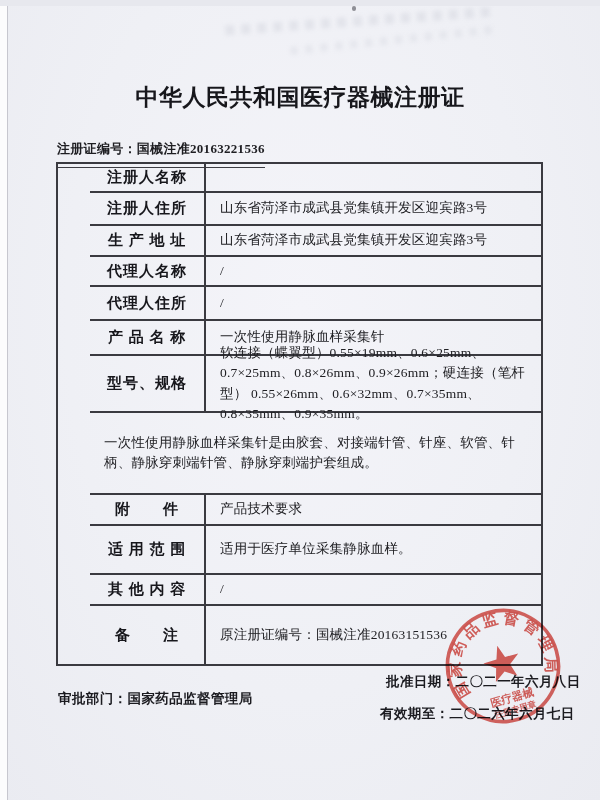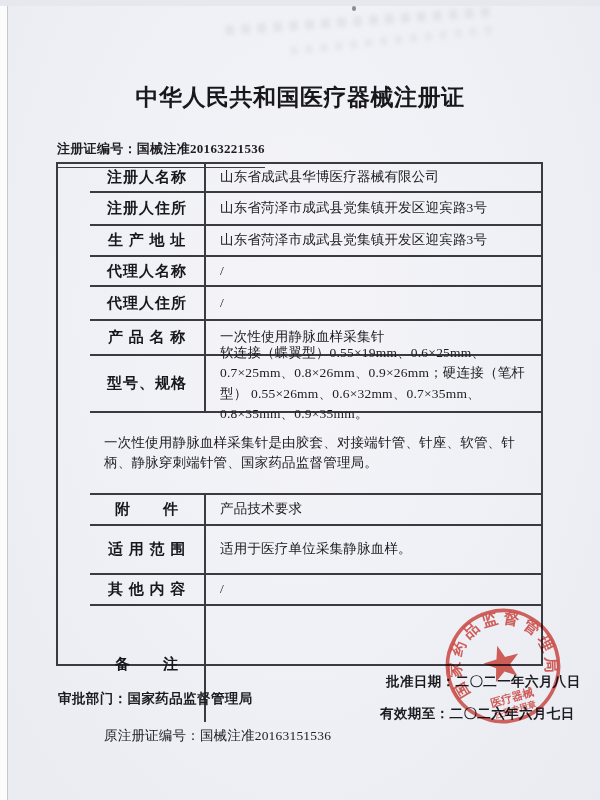--- a/index.html
+++ b/index.html
@@ -29,21 +29,21 @@
   .regno {
     position:absolute; left:57px; top:134px; font-size:13px; font-weight:700;
     border-bottom:1.5px solid #3c3c42; padding-bottom:9px; letter-spacing:.3px;
   }
 
   .cert-table {
     position:absolute; left:56px; top:156px; width:487px;
     border:2px solid #3a3a40; box-sizing:border-box; background:transparent;padding-left:32px;
   }
   .trow { display:flex; box-sizing:border-box; border-bottom:2px solid #3a3a40; }
-  .trow:last-child { border-bottom:none;flex-direction:column; }
+  .trow:last-child { border-bottom:none; }
   .tlabel {
     flex:0 0 116px; width:116px; box-sizing:border-box;
     display:flex; align-items:center; justify-content:center; text-align:center;
     font-weight:700; font-size:15px; letter-spacing:1px;
     border-right:2px solid #3a3a40; padding:0 5px; color:#17171c;
   }
   .tvalue {
     flex:1; display:flex; align-items:center; box-sizing:border-box;
     font-size:13.5px; line-height:1.5; padding:4px 12px 4px 14px; color:#202024;
     letter-spacing:.2px;
@@ -72,21 +72,20 @@
   <div class="speck"></div>
   <div class="bleed b1"></div>
   <div class="bleed b2"></div>
 
   <div class="title">中华人民共和国医疗器械注册证</div>
   <div class="regno">注册证编号：国械注准20163221536</div>
 
   <div class="cert-table">
     <div class="trow rh1">
       <div class="tlabel">注册人名称</div>
-      <div class="tvalue">山东省成武县华博医疗器械有限公司</div>
     </div>
     <div class="trow rh2">
       <div class="tlabel">注册人住所</div>
       <div class="tvalue">山东省菏泽市成武县党集镇开发区迎宾路3号</div>
     </div>
     <div class="trow rh3">
       <div class="tlabel">生 产 地 址</div>
       <div class="tvalue">山东省菏泽市成武县党集镇开发区迎宾路3号</div>
     </div>
     <div class="trow rh4">
@@ -99,21 +98,21 @@
     </div>
     <div class="trow rh6">
       <div class="tlabel">产 品 名 称</div>
       <div class="tvalue">一次性使用静脉血样采集针</div>
     </div>
     <div class="trow rh7">
       <div class="tlabel">型号、规格</div>
       <div class="tvalue">软连接（蝶翼型）0.55×19mm、0.6×25mm、0.7×25mm、0.8×26mm、0.9×26mm；硬连接（笔杆型） 0.55×26mm、0.6×32mm、0.7×35mm、0.8×35mm、0.9×35mm。</div>
     </div>
     <div class="trow rh8">
-      <div class="tvalue">一次性使用静脉血样采集针是由胶套、对接端针管、针座、软管、针柄、静脉穿刺端针管、国家药品监督管理局。</div>
+      <div class="tvalue">一次性使用静脉血样采集针是由胶套、对接端针管、针座、软管、针柄、静脉穿刺端针管、静脉穿刺端护套组成。</div>
     </div>
     <div class="trow rh10">
       <div class="tlabel">附　　件</div>
       <div class="tvalue">产品技术要求</div>
     </div>
     <div class="trow rh9">
       <div class="tlabel">适 用 范 围</div>
       <div class="tvalue">适用于医疗单位采集静脉血样。</div>
     </div>
     <div class="trow rh11">

